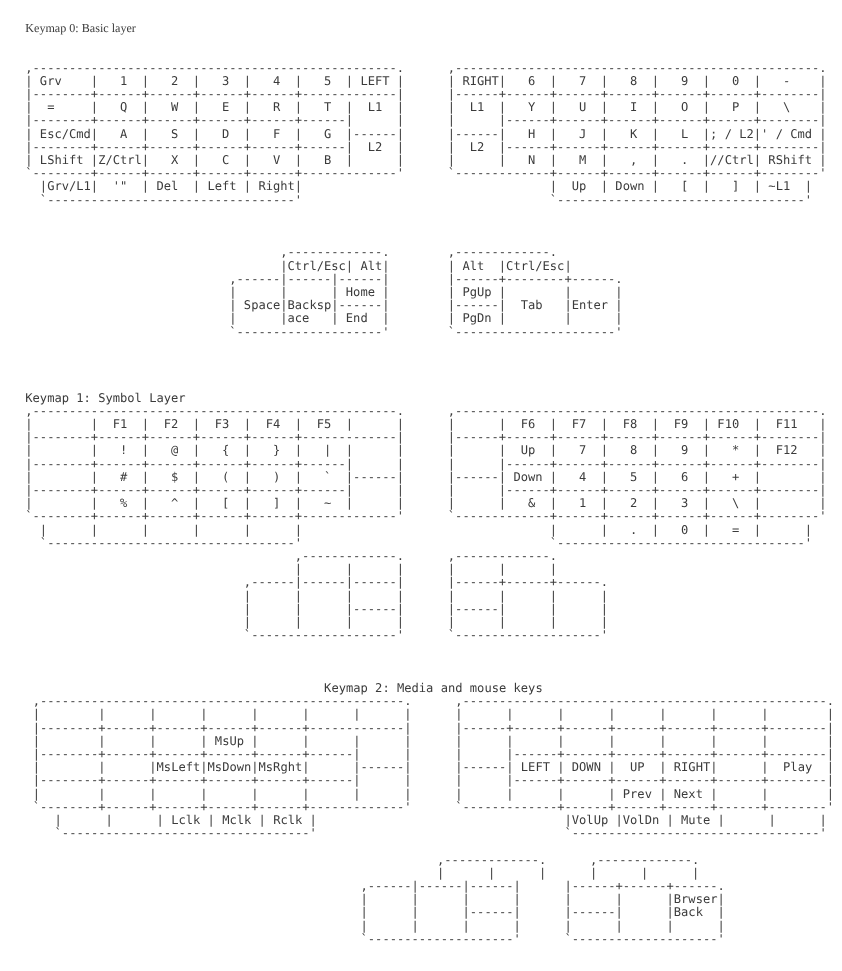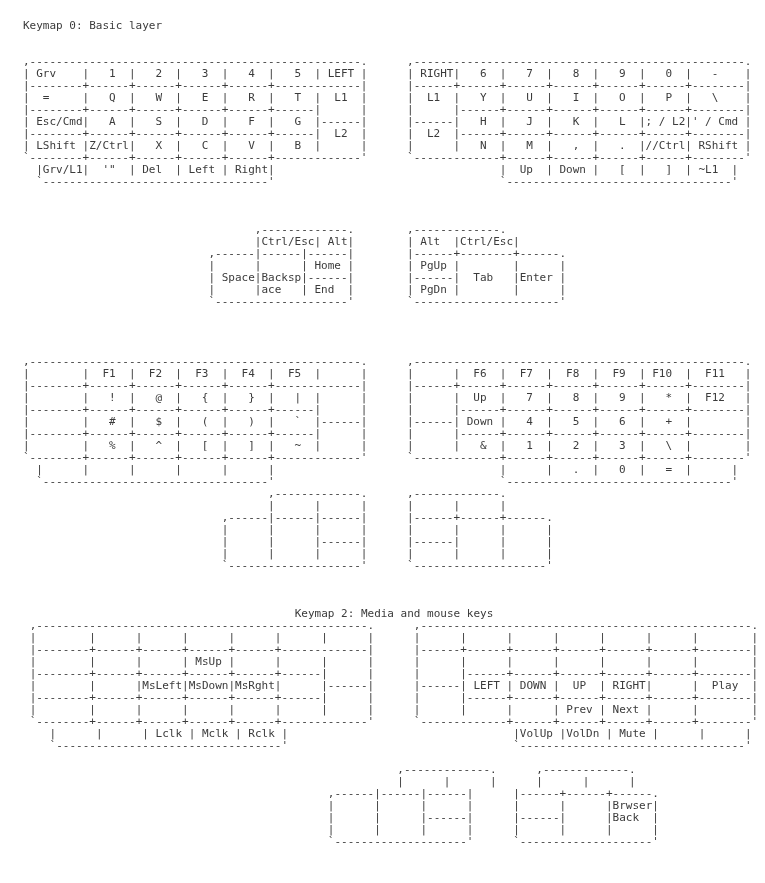--- a/index.html
+++ b/index.html
@@ -29,21 +29,21 @@
   }
   pre.keymap-ascii {
     margin: 0;
     padding: 0;
     font-family: "DejaVu Sans Mono", "Liberation Mono", monospace;
     font-size: 11px;
     line-height: 12px;
     color: #3b3b3b;
     white-space: pre;
   }
-  .layer-0 .layer-title { margin-bottom: 24px; }  
+  .layer-0 .layer-title { margin-bottom: 24px; font-family: Liberation Serif, serif; }  
   .layer-1 .layer-title { margin-bottom: 0; }
   .layer-2 .layer-title { margin-bottom: 0; }
   .layer-1 { margin-top: 48px; }  
   .layer-2 { margin-top: 36px; text-align: center; }  
 </style>
 </head>
 <body>
 
 <div class="keymap-doc">
 
@@ -66,20 +66,21 @@
                                    ,-------------.        ,-------------.
                                    |Ctrl/Esc| Alt|        | Alt  |Ctrl/Esc|
                             ,------|------|------|        |------+--------+------.
                             |      |      | Home |        | PgUp |        |      |
                             | Space|Backsp|------|        |------|  Tab   |Enter |
                             |      |ace   | End  |        | PgDn |        |      |
                             `--------------------'        `----------------------'</pre>
   </section>
 
   <section class="layer layer-1">
+    <div class="layer-title">Keymap 1: Symbol Layer</div>
     <pre class="keymap-ascii">,--------------------------------------------------.      ,--------------------------------------------------.
 |        |  F1  |  F2  |  F3  |  F4  |  F5  |      |      |      |  F6  |  F7  |  F8  |  F9  | F10  |  F11   |
 |--------+------+------+------+------+-------------|      |------+------+------+------+------+------+--------|
 |        |   !  |   @  |   {  |   }  |   |  |      |      |      |  Up  |   7  |   8  |   9  |   *  |  F12   |
 |--------+------+------+------+------+------|      |      |      |------+------+------+------+------+--------|
 |        |   #  |   $  |   (  |   )  |   `  |------|      |------| Down |   4  |   5  |   6  |   +  |        |
 |--------+------+------+------+------+------|      |      |      |------+------+------+------+------+--------|
 |        |   %  |   ^  |   [  |   ]  |   ~  |      |      |      |   &amp;  |   1  |   2  |   3  |   \  |        |
 `--------+------+------+------+------+-------------'      `-------------+------+------+------+------+--------'
   |      |      |      |      |      |                                  |      |   .  |   0  |   =  |      |

